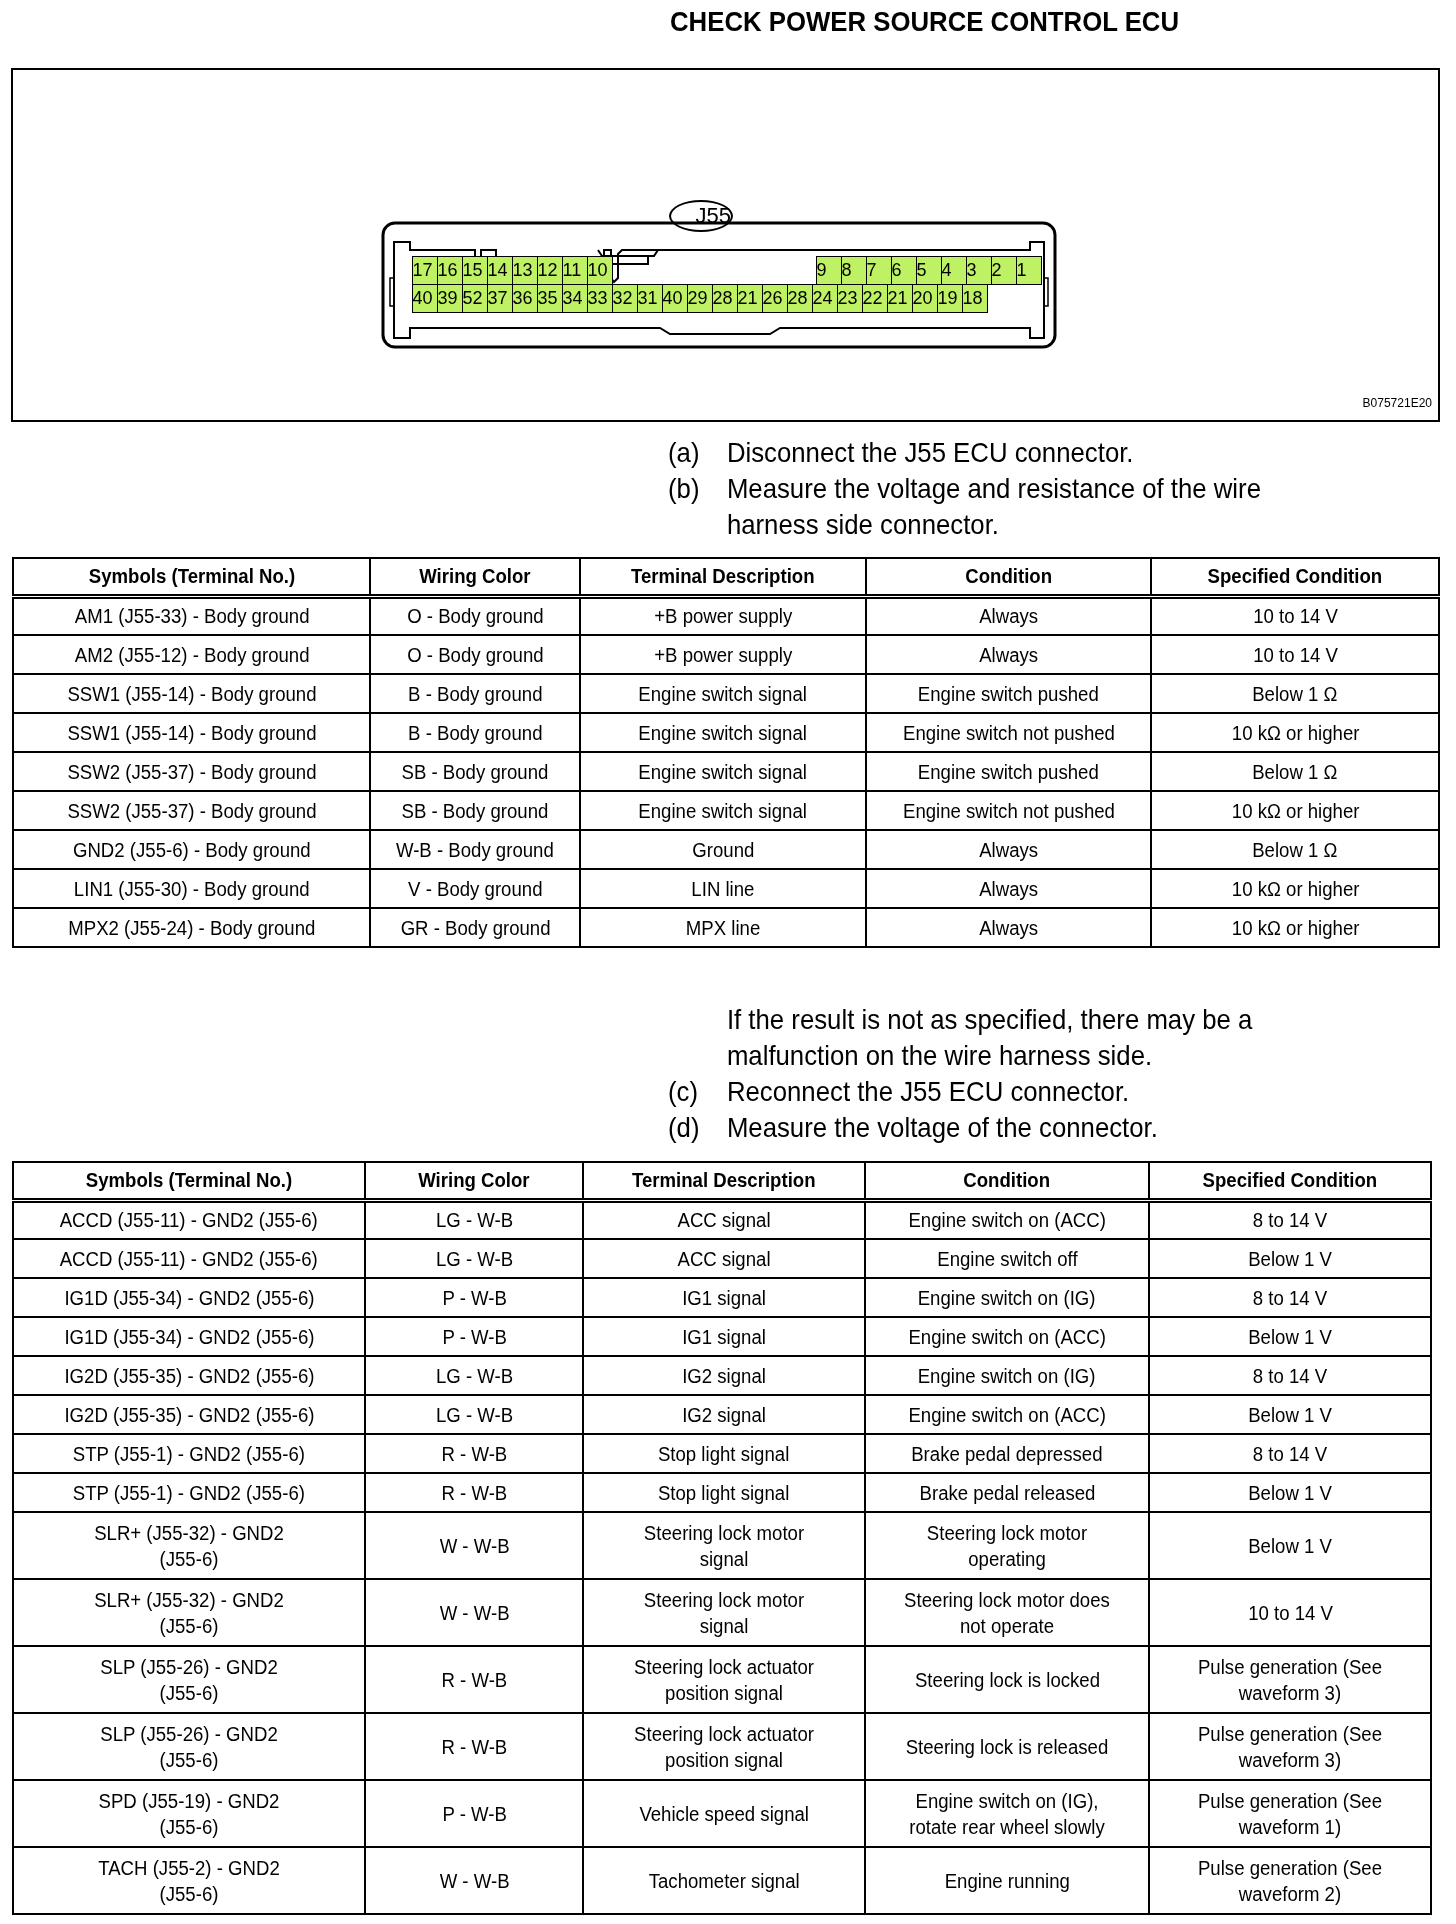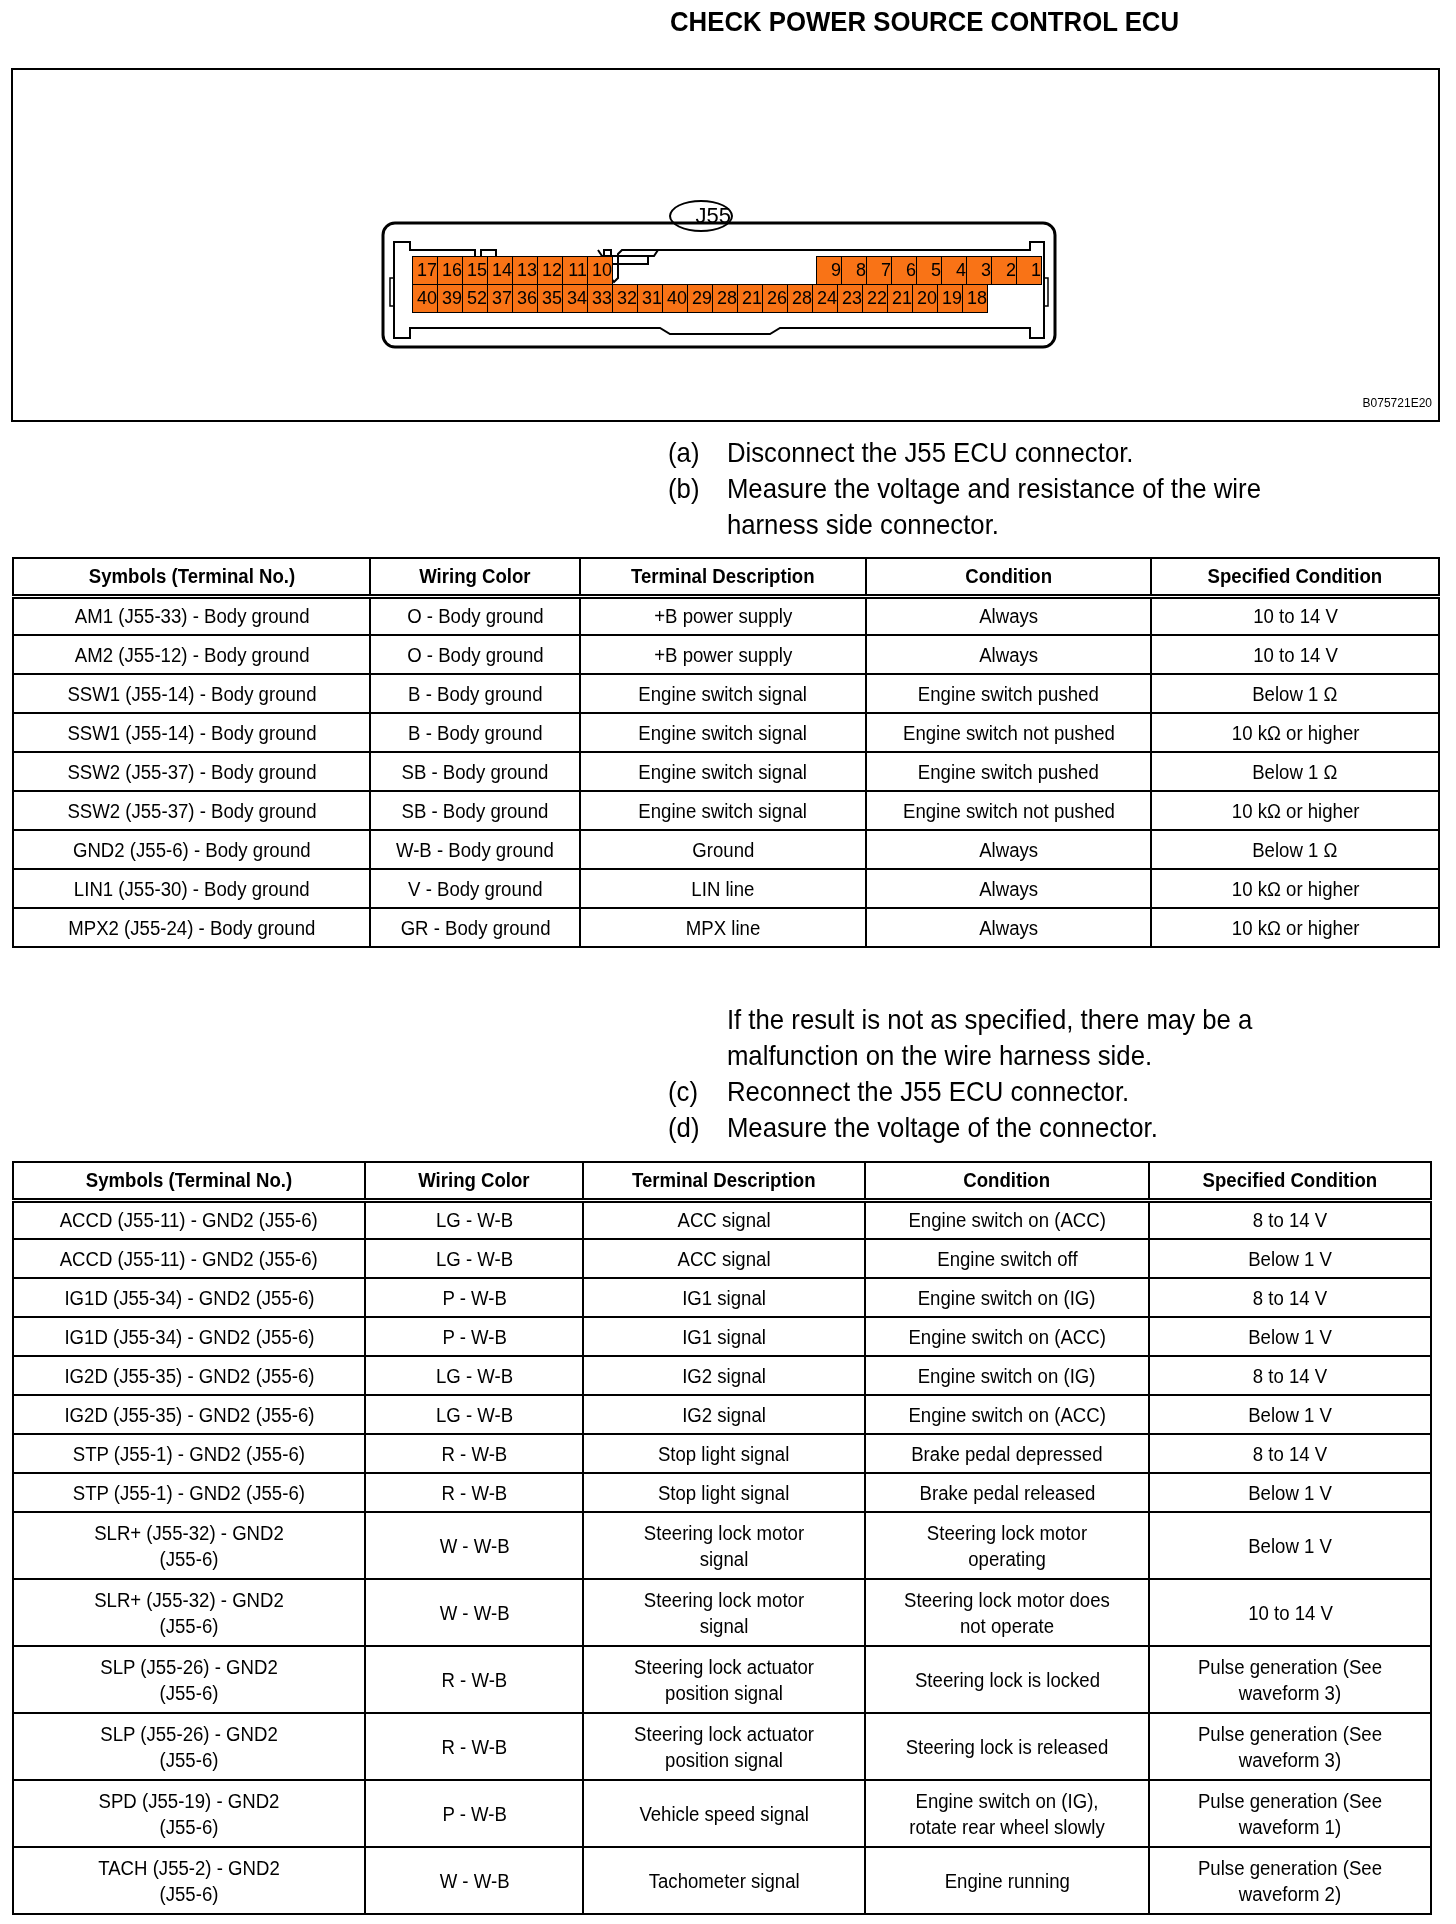--- a/index.html
+++ b/index.html
@@ -4,21 +4,21 @@
 <style>
   html, body { margin: 0; padding: 0; background: #ffffff; }
   body { width: 1456px; height: 1924px; position: relative; font-family: "Liberation Sans", sans-serif; color: #000; overflow: hidden; }
   .title { position: absolute; left: 670px; top: 6px; font-size: 28px; font-weight: bold; letter-spacing: 0px; transform: scaleX(0.92); transform-origin: left top; white-space: nowrap; }
   .figure { position: absolute; left: 11px; top: 68px; width: 1429px; height: 354px; border: 2px solid #000; box-sizing: border-box; }
   .fig-id { position: absolute; right: 6px; bottom: 10px; font-size: 12px; }
   .conn-label { position: absolute; left: 669px; top: 176px; width: 64px; height: 32px; border: 2px solid #000; border-radius: 50%; box-sizing: border-box; font-size: 22px; text-align: right; line-height: 28px; margin-top: 24px; }
   .connector-svg { position: absolute; left: 380px; top: 220px; }
   .pin-grid { position: absolute; left: 413px; top: 257px; }
   .pin-row { display: flex; height: 28px; }
-  .pin { box-sizing: border-box; border: 1.5px solid #000; margin-left: -1.5px; margin-top: -1.5px; text-align: right; font-size: 18px; line-height: 26px; width: 26.5px; background: #f97316; }
+  .pin { box-sizing: border-box; border: 1.5px solid #000; margin-left: -1.5px; margin-top: -1.5px; text-align: left; font-size: 18px; line-height: 26px; width: 26.5px; background: #bef264; }
   .pin-gap { width: 312px; }
   .step { position: absolute; font-size: 28px; white-space: nowrap; transform: scaleX(0.92); transform-origin: left top; }
   .step .lbl { display: inline-block; width: 64px; }
   table.spec { position: absolute; border-collapse: collapse; font-size: 20px; }
   table.spec th, table.spec td { border: 2px solid #000; text-align: center; padding: 0 4px; box-sizing: border-box; }
   table.spec th { font-weight: bold; height: 38px; border-bottom: 5px double #000; }
   table.spec td { height: 39px; line-height: 26px; }
   table.spec tr.tall td { height: 67px; }
   table.spec td span, table.spec th span { display: inline-block; transform: scaleX(0.93); }
 </style>

